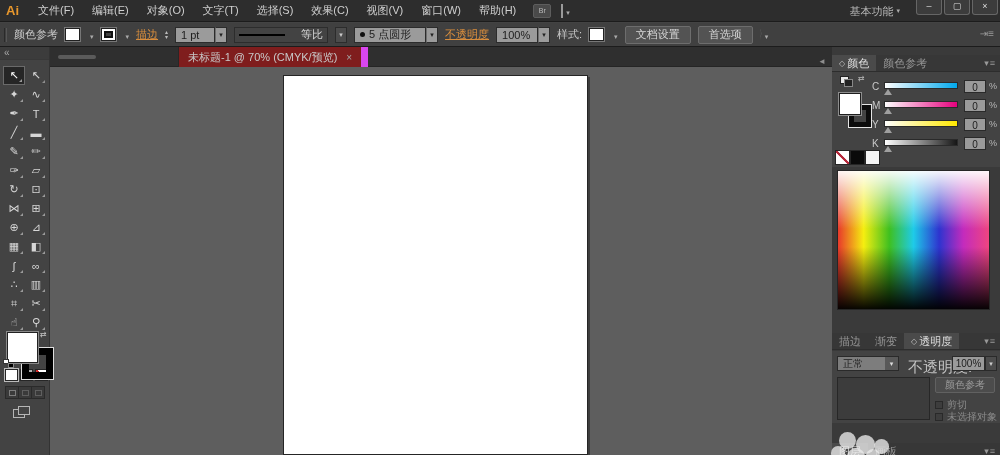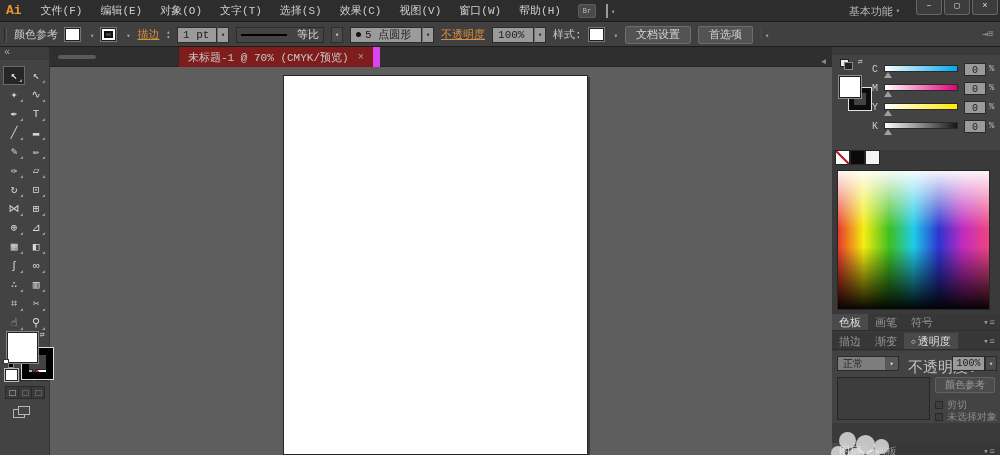--- a/index.html
+++ b/index.html
@@ -1,19 +1,19 @@
 <!DOCTYPE html>
 <html><head>
 <meta charset="utf-8">
 <style>
   * { margin:0; padding:0; box-sizing:border-box; }
   html,body { width:1000px; height:455px; overflow:hidden; }
   body { font-family:"Liberation Sans","DejaVu Sans",sans-serif; background:#434343; position:relative;
          -webkit-font-smoothing:antialiased; }
-  #app { position:absolute; inset:0; width:1000px; height:455px;font-family:Liberation Mono, monospace; }
+  #app { position:absolute; inset:0; width:1000px; height:455px; }
 
   
   #menubar { position:absolute; left:0; top:0; width:1000px; height:22px; background:#2d2d2d;
              border-bottom:1px solid #1c1c1c; display:flex; align-items:center; color:#cfcfcf;
              font-size:11px; }
   #ai-logo { color:#e8972c; font-weight:bold; font-size:13px; padding:0 10px 0 6px; }
   .menu-item { padding:0 9px; cursor:default; }
   #menubar-right { margin-left:8px; display:flex; align-items:center; gap:10px; }
   .mini-btn { width:18px; height:14px; background:#4a4a4a; border:1px solid #5d5d5d; border-radius:2px;
               color:#bbb; font-size:7px; display:flex; align-items:center; justify-content:center; }
@@ -40,21 +40,21 @@
   .stepper { display:flex; flex-direction:column; line-height:5px; font-size:6px; color:#bbb; }
   .stepper i::after{ content:"▴"; font-style:normal; } .stepper b::after{ content:"▾"; font-weight:normal; }
   .field { height:16px; background:#9b9b9b; color:#1d1d1d; border:1px solid #2c2c2c; display:flex;
            align-items:center; padding:0 5px; font-size:11px; }
   .fieldbtn { width:12px; height:16px; background:#9b9b9b; border:1px solid #2c2c2c; border-left:1px solid #6f6f6f;
               display:flex; align-items:center; justify-content:center; }
   .fieldbtn::after { content:"▾"; font-size:7px; color:#222; }
   .darkfieldbtn { width:12px; height:16px; background:#4c4c4c; border:1px solid #2c2c2c;
               display:flex; align-items:center; justify-content:center; }
   .darkfieldbtn::after { content:"▾"; font-size:7px; color:#ccc; }
-  .profile-field { height:16px; display:flex; align-items:center; gap:10px; padding:0 4px;
+  .profile-field { height:16px; display:flex; align-items:center; gap:16px; padding:0 4px;
                    background:#434343; border:1px solid #2c2c2c; }
   .stroke-line { width:46px; height:2px; background:#000; }
   .brush-dot::before { content:""; width:5px; height:5px; background:#111; border-radius:50%;
                        display:inline-block; margin-right:4px; }
   .opt-button { height:18px; background:#535353; border:1px solid #6d6d6d; border-radius:2px;
                 color:#d6d6d6; font-size:11px; padding:0 10px; display:flex; align-items:center; }
   .cursor-icon { width:12px; height:12px; background:#6b6b6b; border:1px solid #444;
                  clip-path:polygon(0 0,100% 45%,45% 60%,60% 100%,35% 65%,0 80%); }
   #panel-collapse-icon { position:absolute; right:6px; top:28px; color:#9a9a9a; font-size:10px; }
 
@@ -322,20 +322,25 @@
         <span class="close">×</span>
       </span>
     </div>
     <div id="artboard"></div>
     <span id="dock-collapse">◄</span>
   </div>
 
   <div id="dock">
 
     <div id="color-panel">
+      <div class="ptabs">
+        <span class="ptab active expand">颜色</span>
+        <span class="ptab">颜色参考</span>
+        <span class="pmenu"></span>
+      </div>
       <div id="cp-body">
         <span id="cp-proxy-mini">
           <span class="a"></span>
             <span class="b"></span>
             <span class="swap">⇄</span>
         </span>
         <div id="cp-fill"></div>
         <div id="cp-stroke"></div>
 
         <div class="slider-row" style="top:8px">
@@ -368,26 +373,20 @@
         </div>
       </div>
       <div id="cp-bw">
         <span class="bw none"></span>
         <span class="bw black"></span>
         <span class="bw white"></span>
       </div>
       <div id="spectrum"></div>
     </div>
 
-    <div id="tabs-row1" class="ptabs">
-      <span class="ptab active">色板</span>
-      <span class="ptab">画笔</span>
-      <span class="ptab">符号</span>
-      <span class="pmenu"></span>
-    </div>
 
     <div id="tabs-row2" class="ptabs">
       <span class="ptab">描边</span>
       <span class="ptab">渐变</span>
       <span class="ptab active expand">透明度</span>
       <span class="pmenu"></span>
     </div>
     <div id="transparency">
       <span id="blend-select">
         <span>正常</span>

